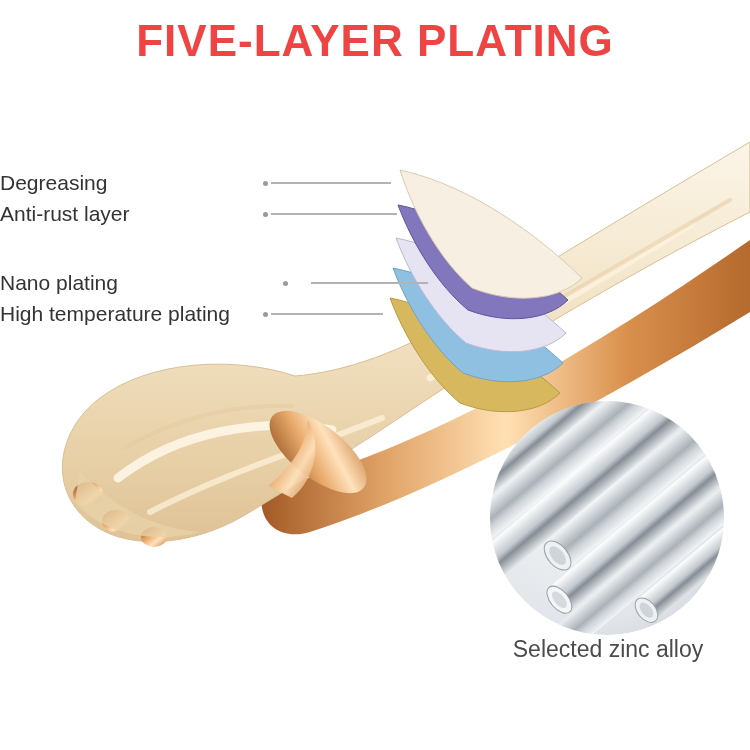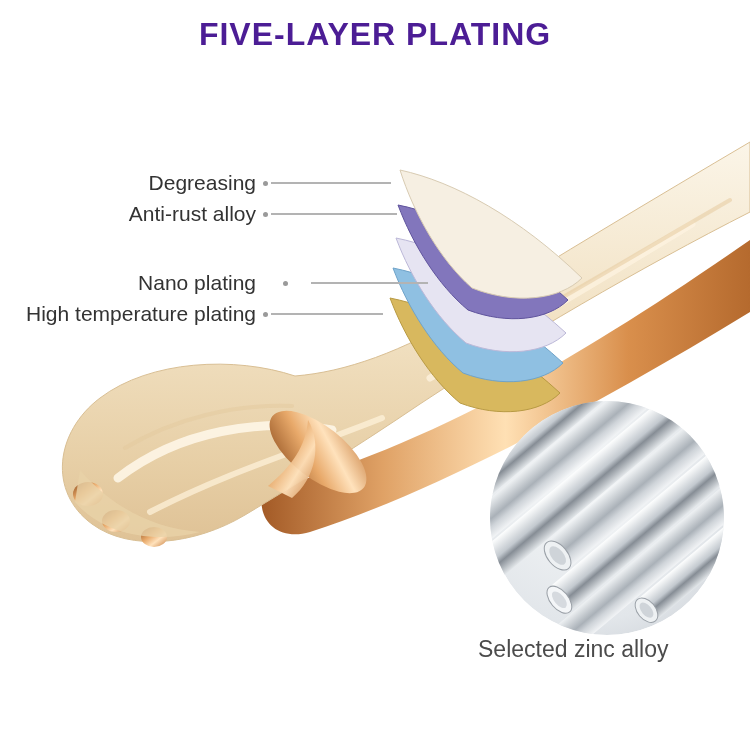--- a/index.html
+++ b/index.html
@@ -4,41 +4,41 @@
 <style>
   html,body{margin:0;padding:0;}
   body{
     width:750px;height:750px;background:#ffffff;
     font-family:"Liberation Sans", sans-serif;
     position:relative;overflow:hidden;
   }
   .stage{position:absolute;inset:0;width:750px;height:750px;}
   .title{
     position:absolute;top:16px;left:0;width:750px;
-    text-align:center;font-size:32px;font-weight:700;
-    color:#4c1d95;letter-spacing:1px;
+    text-align:center;font-size:44px;font-weight:700;
+    color:#ef4444;letter-spacing:1px;
   }
   .illustration{position:absolute;top:0;left:0;}
   .label-row{
     position:absolute;left:0;display:flex;align-items:center;height:30px;
   }
   .label-text{
-    width:256px;text-align:right;font-size:21px;color:#333333;
+    width:256px;font-size:21px;color:#333333;
     padding-right:7px;line-height:30px;white-space:nowrap;
   }
   .leader-dot{width:5px;height:5px;border-radius:50%;background:#9a9a9a;flex:none;}
   .leader-line{height:2px;background:#b3b3b3;margin-left:3px;flex:none;}
   .row-1{top:168px;} .row-1 .leader-line{width:120px;}
   .row-2{top:199px;} .row-2 .leader-line{width:126px;}
   .row-3{top:231px;} .row-3 .leader-line{width:120px;}
   .row-4{top:268px;gap:20px;} .row-4 .leader-line{width:117px;}
   .row-5{top:299px;} .row-5 .leader-line{width:112px;}
   .inset-caption{
     position:absolute;top:636px;left:478px;width:260px;
-    font-size:23px;color:#4b4b4b;
+    text-align:center;font-size:23px;color:#4b4b4b;
   }
 </style>
 </head>
 <body>
 
 <div class="stage">
 
   <svg class="illustration" width="750" height="750" viewBox="0 0 750 750" aria-hidden="true">
     <defs>
       <linearGradient id="goldBar" x1="0" y1="0" x2="1" y2="0">
@@ -145,21 +145,21 @@
   </svg>
 
   <div class="title">FIVE-LAYER PLATING</div>
 
   <div class="label-row row-1">
     <span class="label-text">Degreasing</span>
     <span class="leader-dot"></span>
     <span class="leader-line"></span>
   </div>
   <div class="label-row row-2">
-    <span class="label-text">Anti-rust alloy</span>
+    <span class="label-text">Anti-rust layer</span>
     <span class="leader-dot"></span>
     <span class="leader-line"></span>
   </div>
   <div class="label-row row-4">
     <span class="label-text">Nano plating</span>
     <span class="leader-dot"></span>
     <span class="leader-line"></span>
   </div>
   <div class="label-row row-5">
     <span class="label-text">High temperature plating</span>

